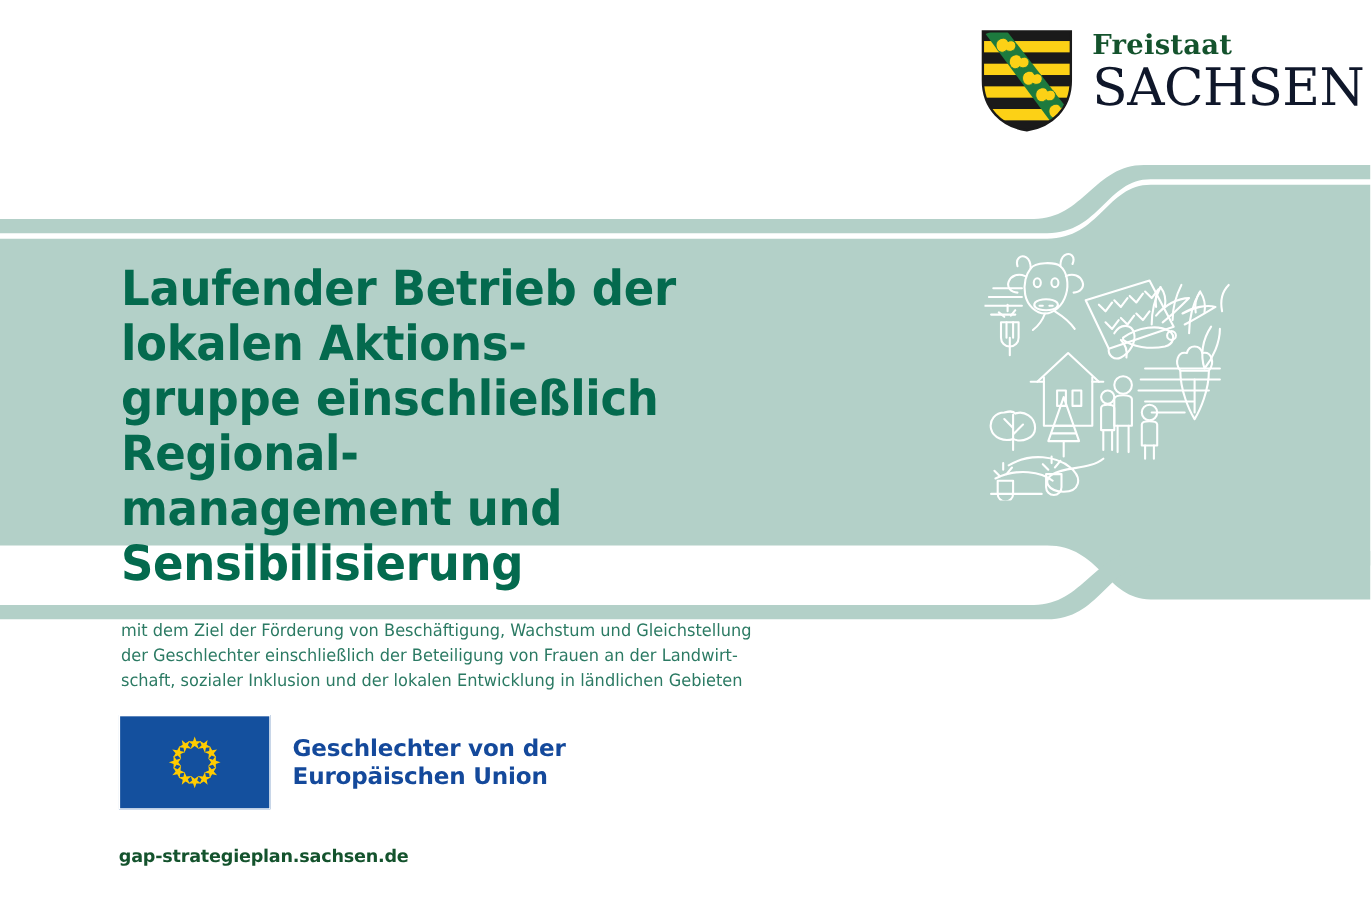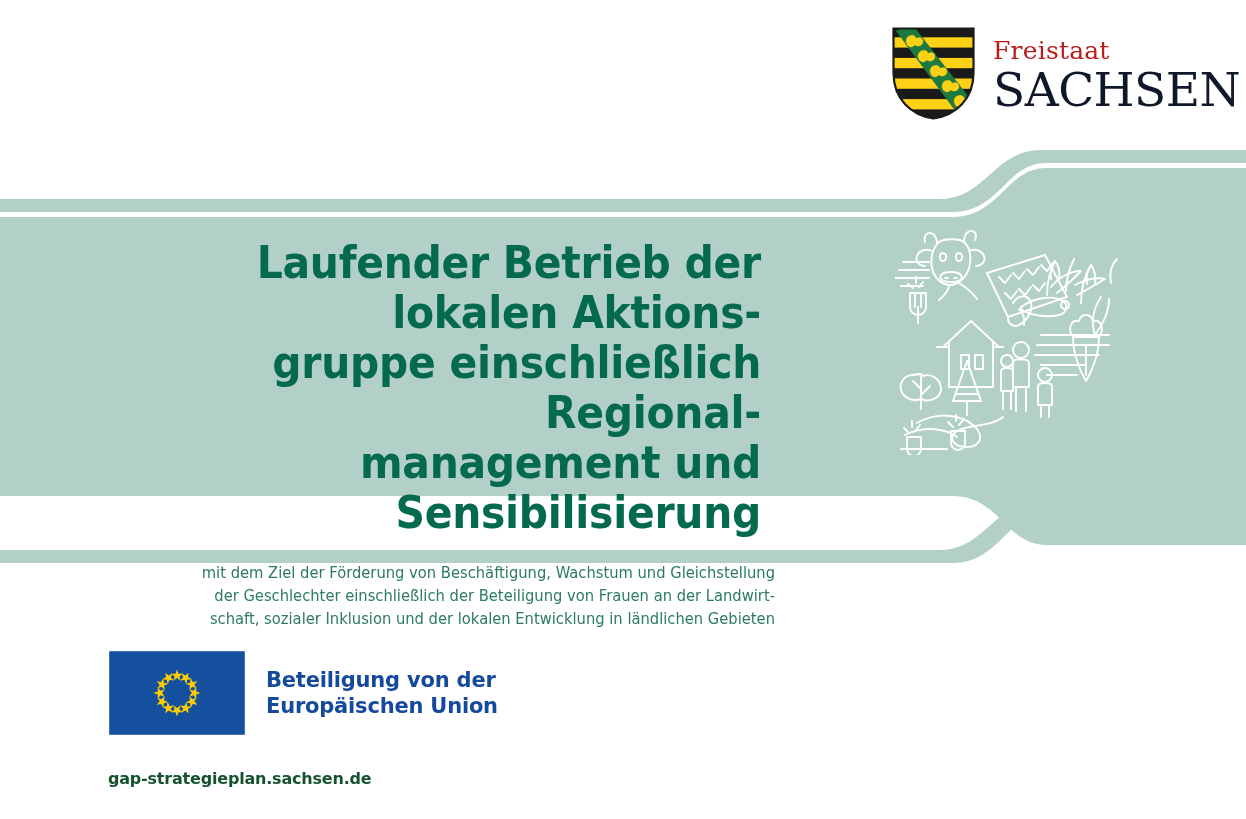--- a/index.html
+++ b/index.html
@@ -39,40 +39,40 @@
   .sachsen-wordmark {
     margin-left: 18px;
     display: flex;
     flex-direction: column;
     align-items: flex-start;
     line-height: 1;
   }
   .sachsen-freistaat {
     font-family: "DejaVu Serif", "Liberation Serif", serif;
     font-size: 25px;
-    color: #b91c1c;
+    color: #14532d;
     letter-spacing: 0.2px;
-    margin-top: 11px;
+    margin-top: 1px;
+    font-weight: bold;
   }
   .sachsen-sachsen {
     font-family: "DejaVu Serif", "Liberation Serif", serif;
     font-size: 47px;
     color: #0f172a;
     letter-spacing: -0.5px;
     margin-top: 3px;
   }
 
   
   .banner-wrap {
     position: absolute;
     left: 0;
     top: 130px;
     width: 1246px;
     height: 440px;
-    text-align: right;
   }
   .banner-svg {
     display: block;
     width: 1246px;
     height: 440px;
   }
 
   .banner-content {
     position: absolute;
     left: 110px;
@@ -315,19 +315,19 @@
         <polygon points="69,19.5 70.5,23.8 75,23.8 71.3,26.5 72.7,30.8 69,28.1 65.3,30.8 66.7,26.5 63,23.8 67.5,23.8" transform="rotate(120 69 43)"></polygon>
         <polygon points="69,19.5 70.5,23.8 75,23.8 71.3,26.5 72.7,30.8 69,28.1 65.3,30.8 66.7,26.5 63,23.8 67.5,23.8" transform="rotate(150 69 43)"></polygon>
         <polygon points="69,19.5 70.5,23.8 75,23.8 71.3,26.5 72.7,30.8 69,28.1 65.3,30.8 66.7,26.5 63,23.8 67.5,23.8" transform="rotate(180 69 43)"></polygon>
         <polygon points="69,19.5 70.5,23.8 75,23.8 71.3,26.5 72.7,30.8 69,28.1 65.3,30.8 66.7,26.5 63,23.8 67.5,23.8" transform="rotate(210 69 43)"></polygon>
         <polygon points="69,19.5 70.5,23.8 75,23.8 71.3,26.5 72.7,30.8 69,28.1 65.3,30.8 66.7,26.5 63,23.8 67.5,23.8" transform="rotate(240 69 43)"></polygon>
         <polygon points="69,19.5 70.5,23.8 75,23.8 71.3,26.5 72.7,30.8 69,28.1 65.3,30.8 66.7,26.5 63,23.8 67.5,23.8" transform="rotate(270 69 43)"></polygon>
         <polygon points="69,19.5 70.5,23.8 75,23.8 71.3,26.5 72.7,30.8 69,28.1 65.3,30.8 66.7,26.5 63,23.8 67.5,23.8" transform="rotate(300 69 43)"></polygon>
         <polygon points="69,19.5 70.5,23.8 75,23.8 71.3,26.5 72.7,30.8 69,28.1 65.3,30.8 66.7,26.5 63,23.8 67.5,23.8" transform="rotate(330 69 43)"></polygon>
       </g>
     </svg>
-    <div class="eu-text">Beteiligung von der
+    <div class="eu-text">Geschlechter von der
 Europäischen Union</div>
   </div>
 
   <div class="url-footer">gap-strategieplan.sachsen.de</div>
 
 </div>
 
 </body></html>

